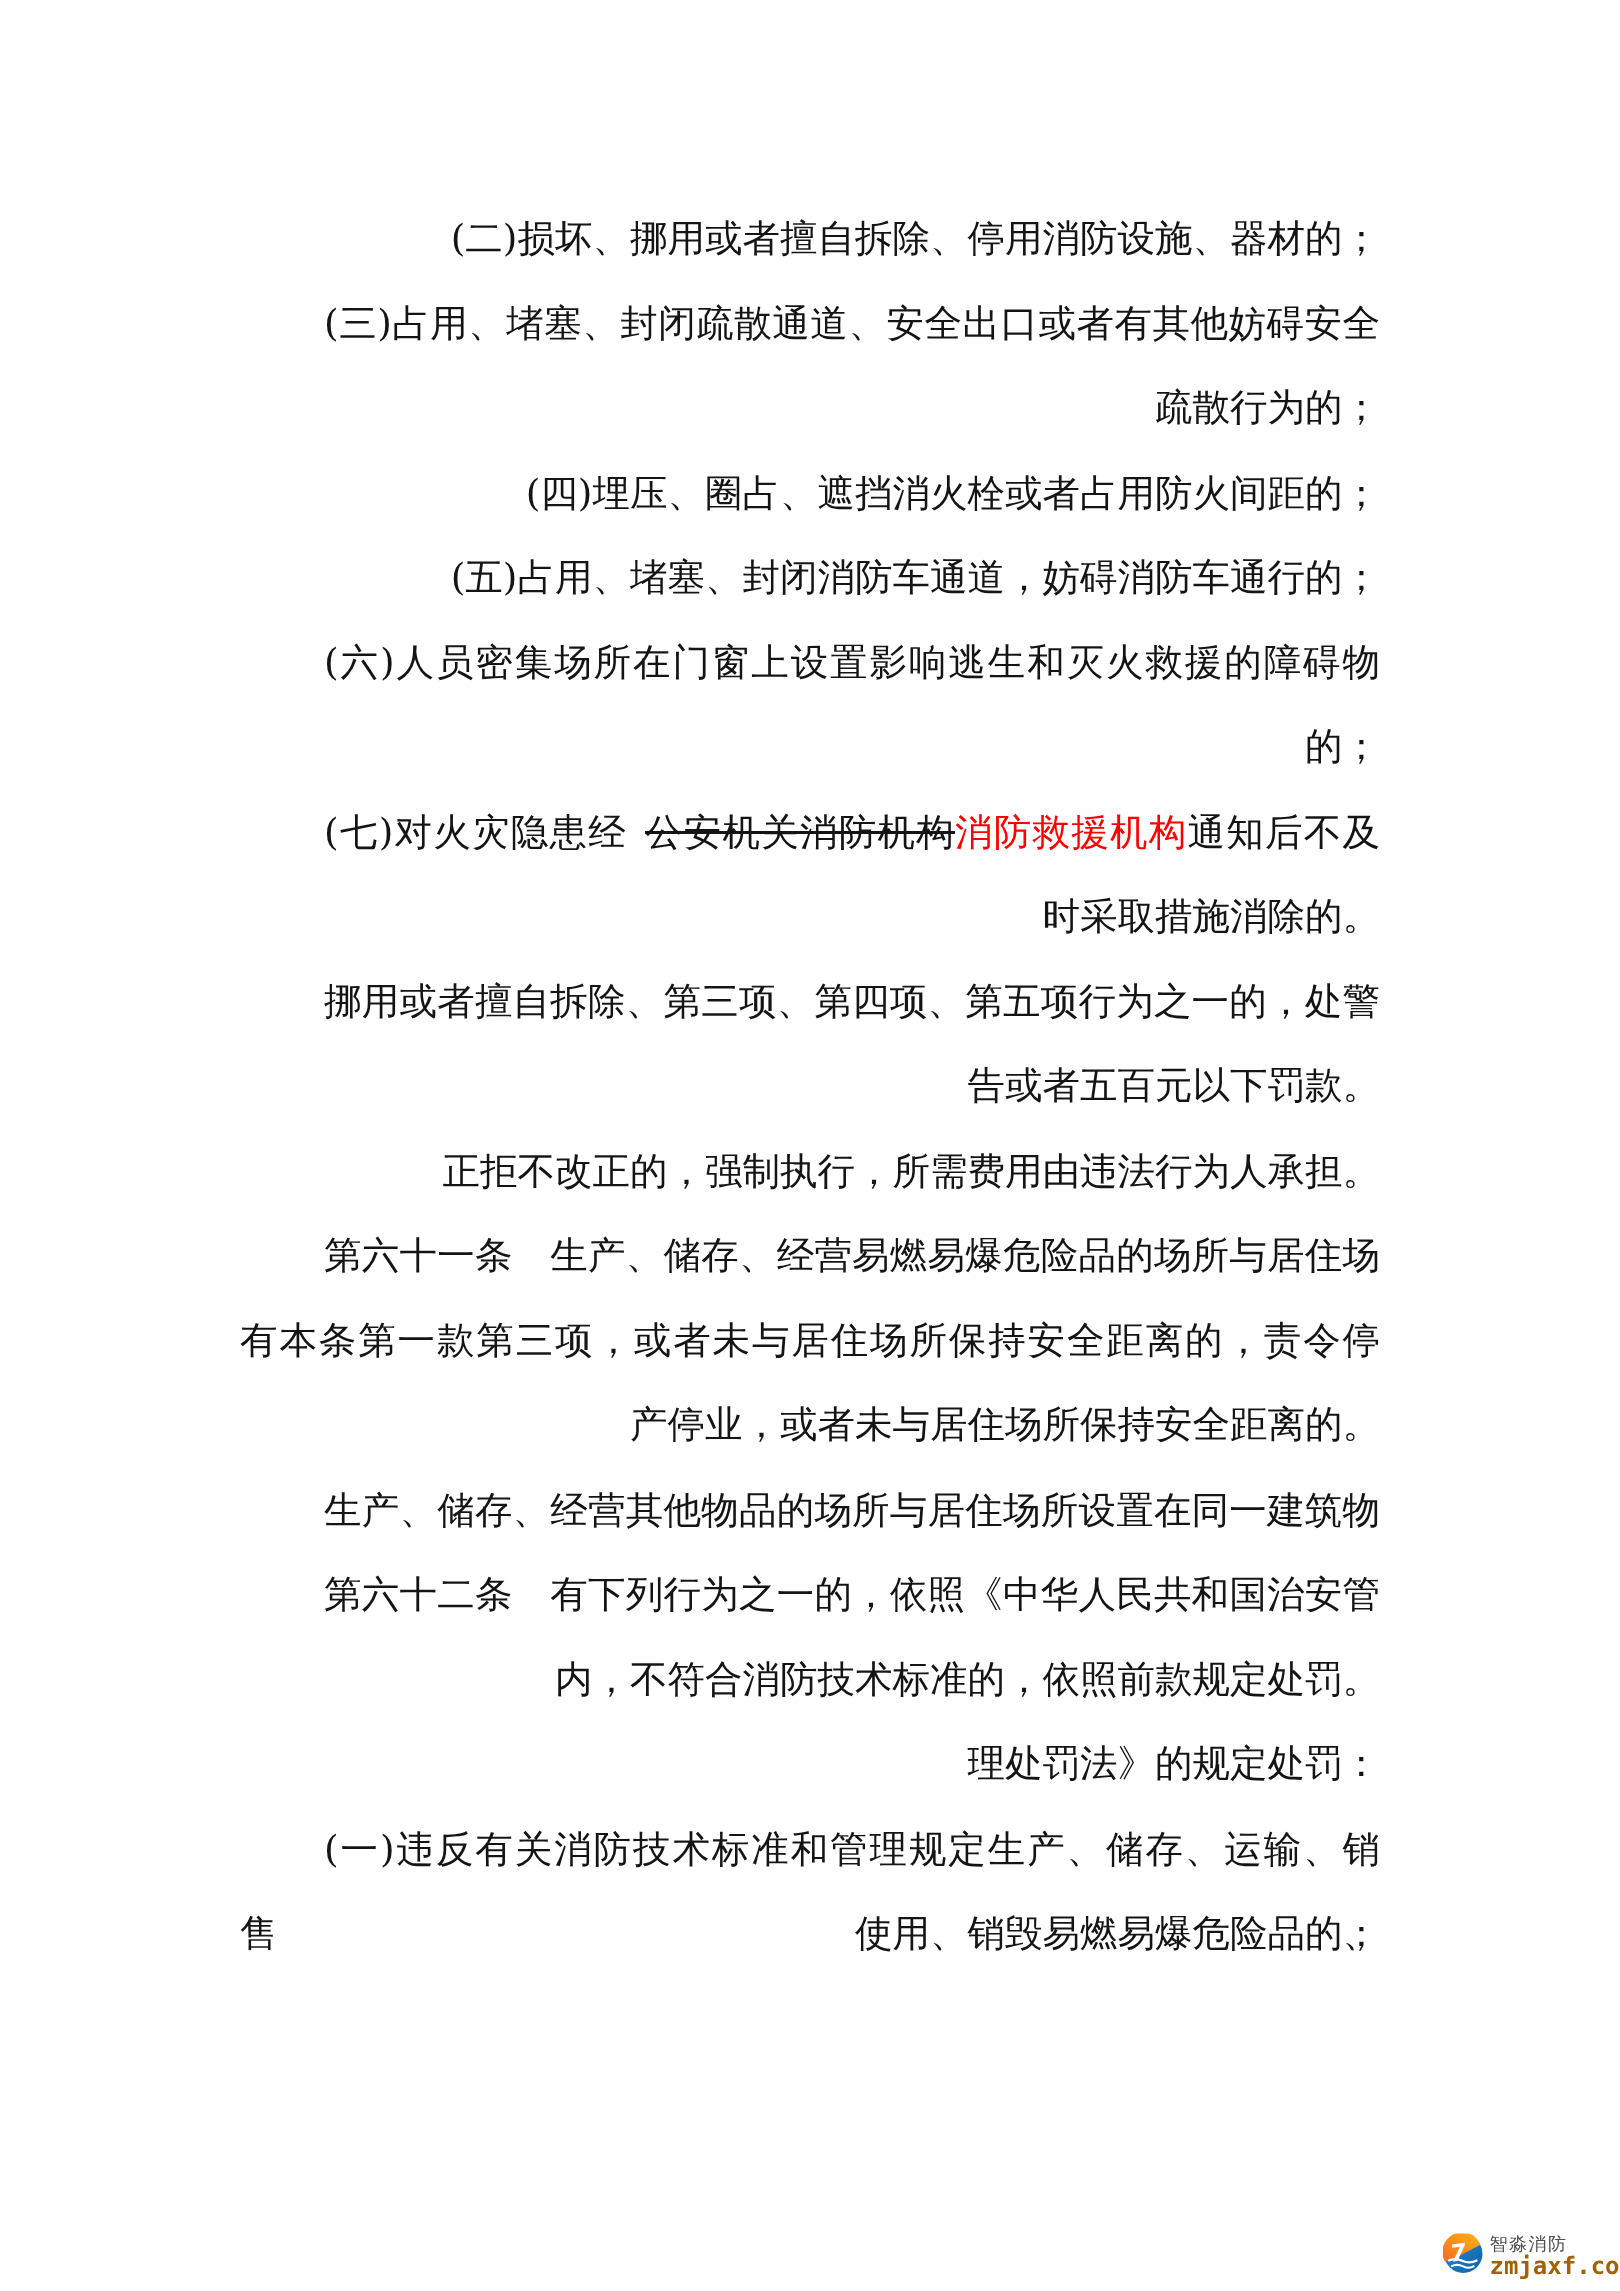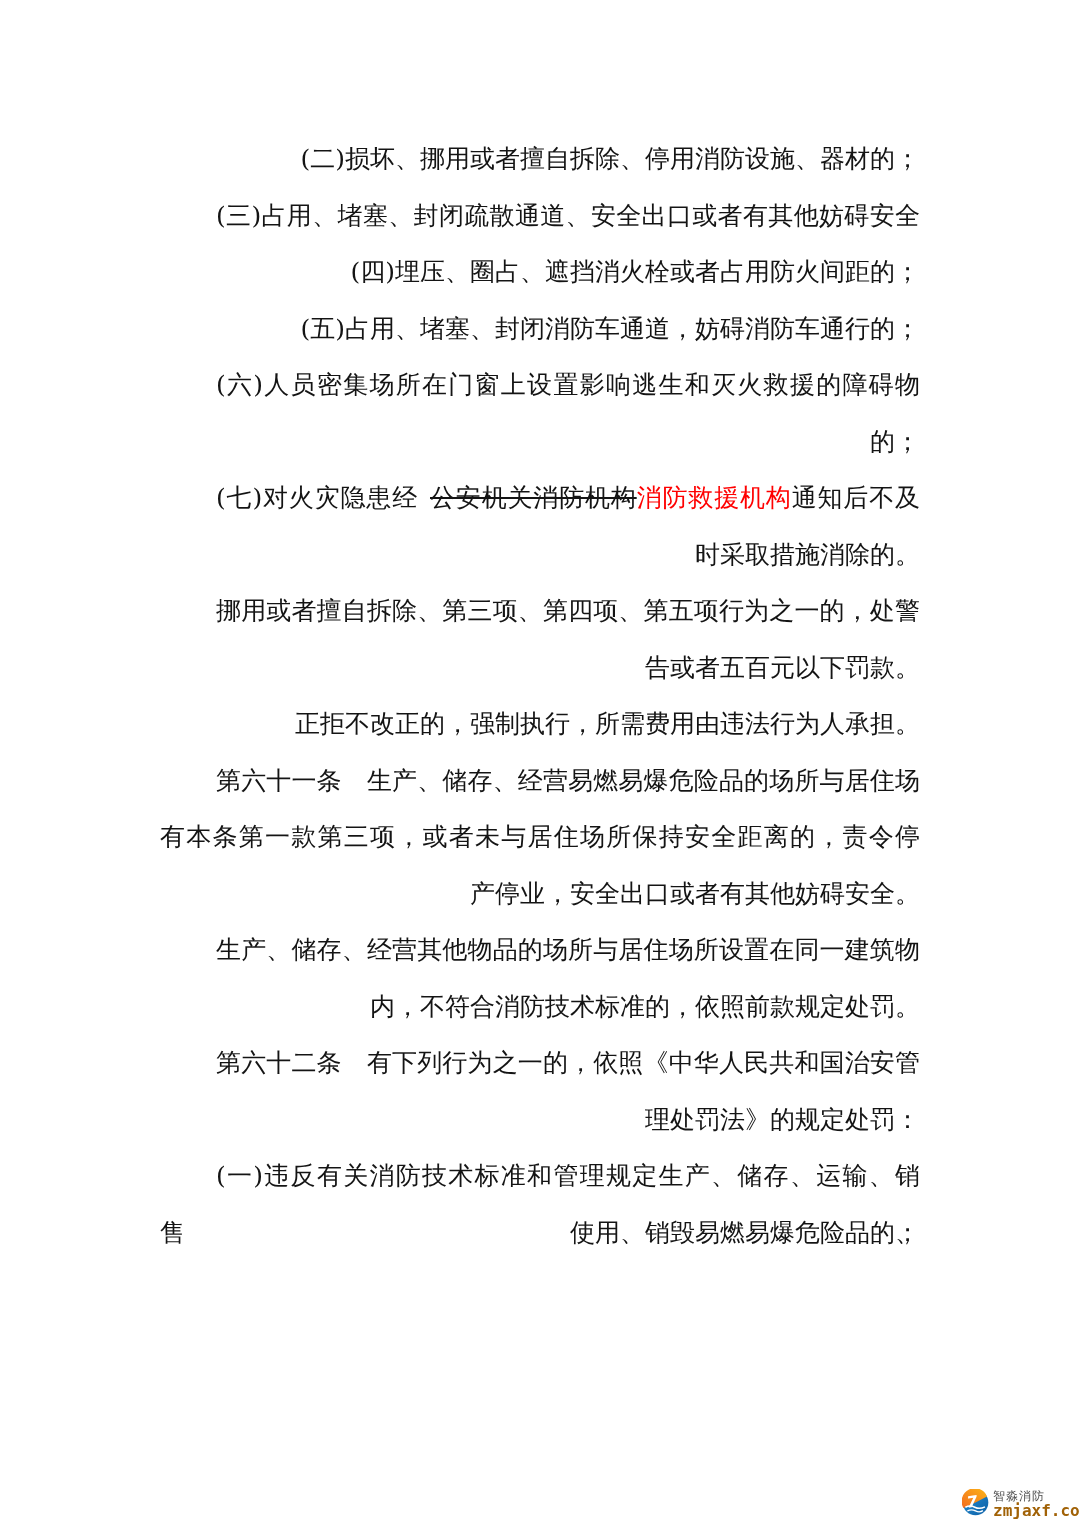--- a/index.html
+++ b/index.html
@@ -67,35 +67,36 @@
     color: #a16207;
     white-space: nowrap;
   }
 </style>
 </head>
 <body>
 
 <main class="doc-text">
     <div class="line indent"><span class="seg-normal">(二)损坏、挪用或者擅自拆除、停用消防设施、器材的；</span></div>
     <div class="line indent fill"><span class="seg-normal">(三)占用、堵塞、封闭疏散通道、安全出口或者有其他妨碍安全</span></div>
+    <div class="line"><span class="seg-normal">疏散行为的；</span></div>
     <div class="line indent"><span class="seg-normal">(四)埋压、圈占、遮挡消火栓或者占用防火间距的；</span></div>
     <div class="line indent"><span class="seg-normal">(五)占用、堵塞、封闭消防车通道，妨碍消防车通行的；</span></div>
     <div class="line indent fill"><span class="seg-normal">(六)人员密集场所在门窗上设置影响逃生和灭火救援的障碍物</span></div>
     <div class="line"><span class="seg-normal">的；</span></div>
     <div class="line indent fill"><span class="seg-normal">(七)对火灾隐患经</span><span class="seg-strikethrough">公安机关消防机构</span><span class="seg-red">消防救援机构</span><span class="seg-normal">通知后不及</span></div>
     <div class="line"><span class="seg-normal">时采取措施消除的。</span></div>
     <div class="line indent fill"><span class="seg-normal">挪用或者擅自拆除、第三项、第四项、第五项行为之一的，处警</span></div>
     <div class="line"><span class="seg-normal">告或者五百元以下罚款。</span></div>
     <div class="line"><span class="seg-normal">正拒不改正的，强制执行，所需费用由违法行为人承担。</span></div>
     <div class="line indent fill"><span class="seg-normal">第六十一条　生产、储存、经营易燃易爆危险品的场所与居住场</span></div>
     <div class="line fill"><span class="seg-normal">有本条第一款第三项，或者未与居住场所保持安全距离的，责令停</span></div>
-    <div class="line"><span class="seg-normal">产停业，安全出口或者有其他妨碍安全。</span></div>
+    <div class="line"><span class="seg-normal">产停业，或者未与居住场所保持安全距离的。</span></div>
     <div class="line indent fill"><span class="seg-normal">生产、储存、经营其他物品的场所与居住场所设置在同一建筑物</span></div>
+    <div class="line indent fill"><span class="seg-normal">第六十二条　有下列行为之一的，依照《中华人民共和国治安管</span></div>
     <div class="line"><span class="seg-normal">内，不符合消防技术标准的，依照前款规定处罚。</span></div>
-    <div class="line indent fill"><span class="seg-normal">第六十二条　有下列行为之一的，依照《中华人民共和国治安管</span></div>
     <div class="line"><span class="seg-normal">理处罚法》的规定处罚：</span></div>
     <div class="line indent fill"><span class="seg-normal">(一)违反有关消防技术标准和管理规定生产、储存、运输、销售、</span></div>
     <div class="line"><span class="seg-normal">使用、销毁易燃易爆危险品的；</span></div>
   </main>
 
 <a class="watermark">
   <svg class="logo-icon" viewBox="0 0 40 40" xmlns="http://www.w3.org/2000/svg">
     <defs>
       <linearGradient id="gBlue" x1="0" y1="0" x2="1" y2="1">
         <stop offset="0" stop-color="#2a93d5"></stop>

